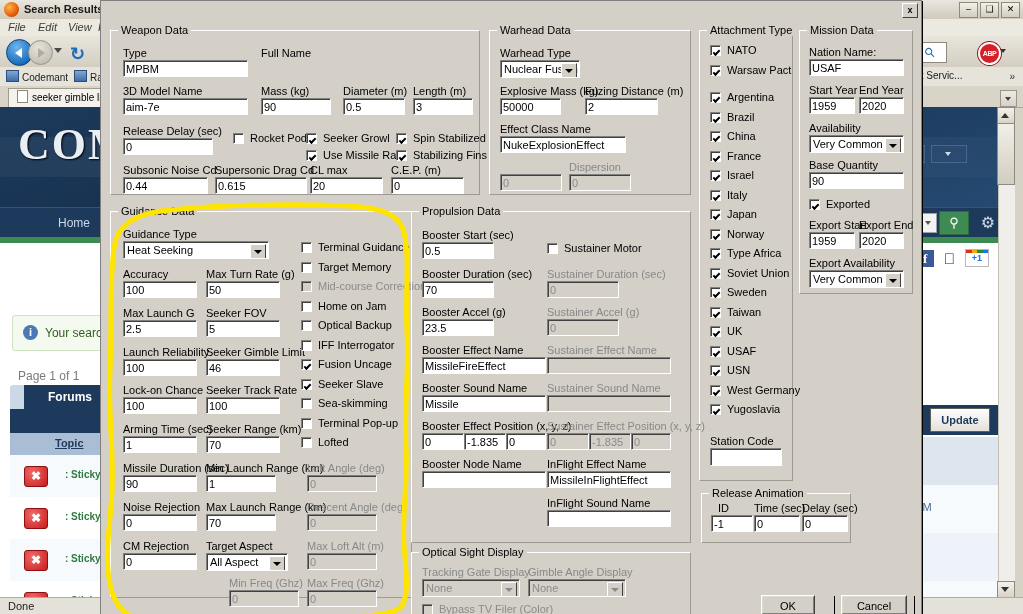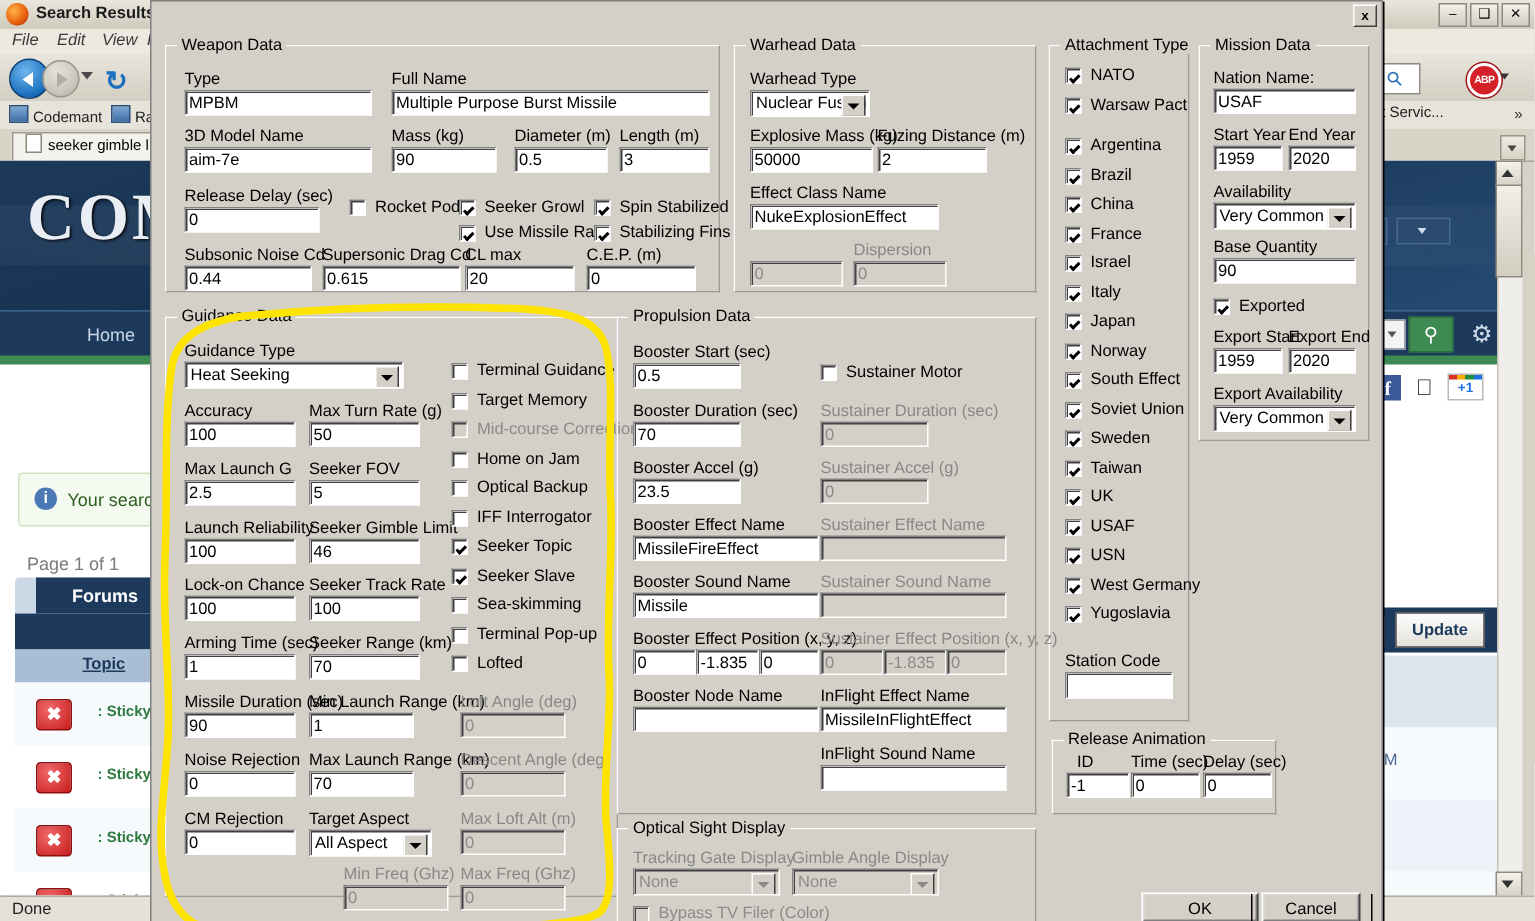--- a/index.html
+++ b/index.html
@@ -274,21 +274,20 @@
 
   <div class="dlg-close">x</div>
 
   <div class="grp" style="left:9px;top:29px;width:368px;height:163px;">
     <div class="grp-inner"></div>
     <div class="grp-label">Weapon Data</div>
 
     <div class="lbl" style="left:12px;top:16px">Type</div>
     <div class="tf" style="left:12px;top:29px;width:125px;height:17px">MPBM</div>
     <div class="lbl" style="left:150px;top:16px">Full Name</div>
-    <div class="tf" style="left:150px;top:29px;width:212px;height:17px">Multiple Purpose Burst Missile</div>
 
     <div class="lbl" style="left:12px;top:54px">3D Model Name</div>
     <div class="tf" style="left:12px;top:67px;width:125px;height:17px">aim-7e</div>
     <div class="lbl" style="left:150px;top:54px">Mass (kg)</div>
     <div class="tf" style="left:150px;top:67px;width:70px;height:17px">90</div>
     <div class="lbl" style="left:232px;top:54px">Diameter (m)</div>
     <div class="tf" style="left:232px;top:67px;width:62px;height:17px">0.5</div>
     <div class="lbl" style="left:302px;top:54px">Length (m)</div>
     <div class="tf" style="left:302px;top:67px;width:60px;height:17px">3</div>
 
@@ -330,21 +329,21 @@
     <div class="grp-inner"></div>
     <div class="grp-label">Warhead Data</div>
 
     <div class="lbl" style="left:10px;top:16px">Warhead Type</div>
     <div class="ddl" style="left:10px;top:29px;width:80px;height:18px">
       <span>Nuclear Fusion</span>
       <span class="arw"></span>
     </div>
 
     <div class="lbl" style="left:10px;top:54px">Explosive Mass (kg)</div>
-    <div class="tf" style="left:10px;top:67px;width:82px;height:17px">50000</div>
+    <div class="tf" style="left:10px;top:67px;width:61px;height:17px">50000</div>
     <div class="lbl" style="left:95px;top:54px">Fuzing Distance (m)</div>
     <div class="tf" style="left:95px;top:67px;width:73px;height:17px">2</div>
 
     <div class="lbl" style="left:10px;top:92px">Effect Class Name</div>
     <div class="tf" style="left:10px;top:105px;width:126px;height:17px">NukeExplosionEffect</div>
 
     <div class="lbl dis" style="left:10px;top:144px">Bomblets</div>
     <div class="tf dis" style="left:10px;top:143px;width:62px;height:17px">0</div>
     <div class="lbl dis" style="left:79px;top:130px">Dispersion</div>
     <div class="tf dis" style="left:79px;top:143px;width:62px;height:17px">0</div>
@@ -389,21 +388,21 @@
         <div class="cb" style="left: 10px; top: 177px;">
           <span class="box checked"></span>
           <span class="tx">Japan</span>
         </div>
         <div class="cb" style="left: 10px; top: 196.5px;">
           <span class="box checked"></span>
           <span class="tx">Norway</span>
         </div>
         <div class="cb" style="left: 10px; top: 216px;">
           <span class="box checked"></span>
-          <span class="tx">South Effect</span>
+          <span class="tx">Type Africa</span>
         </div>
         <div class="cb" style="left: 10px; top: 235.5px;">
           <span class="box checked"></span>
           <span class="tx">Soviet Union</span>
         </div>
         <div class="cb" style="left: 10px; top: 255px;">
           <span class="box checked"></span>
           <span class="tx">Sweden</span>
         </div>
         <div class="cb" style="left: 10px; top: 274.5px;">
@@ -557,21 +556,21 @@
         <div class="cb" style="left: 190px; top: 107px;">
           <span class="box"></span>
           <span class="tx">Optical Backup</span>
         </div>
         <div class="cb" style="left: 190px; top: 126.5px;">
           <span class="box"></span>
           <span class="tx">IFF Interrogator</span>
         </div>
         <div class="cb" style="left: 190px; top: 146px;">
           <span class="box checked"></span>
-          <span class="tx">Seeker Topic</span>
+          <span class="tx">Fusion Uncage</span>
         </div>
         <div class="cb" style="left: 190px; top: 165.5px;">
           <span class="box checked"></span>
           <span class="tx">Seeker Slave</span>
         </div>
         <div class="cb" style="left: 190px; top: 185px;">
           <span class="box"></span>
           <span class="tx">Sea-skimming</span>
         </div>
         <div class="cb" style="left: 190px; top: 204.5px;">
@@ -657,21 +656,21 @@
     <div class="grp-inner"></div>
     <div class="grp-label">Release Animation</div>
     <div class="lbl" style="left:16px;top:8px">ID</div>
     <div class="tf" style="left:9px;top:21px;width:42px;height:17px">-1</div>
     <div class="lbl" style="left:52px;top:8px">Time (sec)</div>
     <div class="tf" style="left:52px;top:21px;width:46px;height:17px">0</div>
     <div class="lbl" style="left:100px;top:8px">Delay (sec)</div>
     <div class="tf" style="left:100px;top:21px;width:46px;height:17px">0</div>
   </div>
 
-  <div class="btn" style="left:660px;top:594px;width:78px;height:20px">
+  <div class="btn" style="left:660px;top:594px;width:54px;height:20px">
     <span class="inner"></span><span>OK</span>
   </div>
   <div class="btn-tick" style="left:733px;top:595px"></div>
   <div class="btn" style="left:740px;top:594px;width:66px;height:20px">
     <span class="inner"></span><span>Cancel</span>
   </div>
   <div class="btn-tick" style="left:813px;top:595px"></div>
 </div>
 
 <svg id="highlight" viewBox="0 0 820 614">

